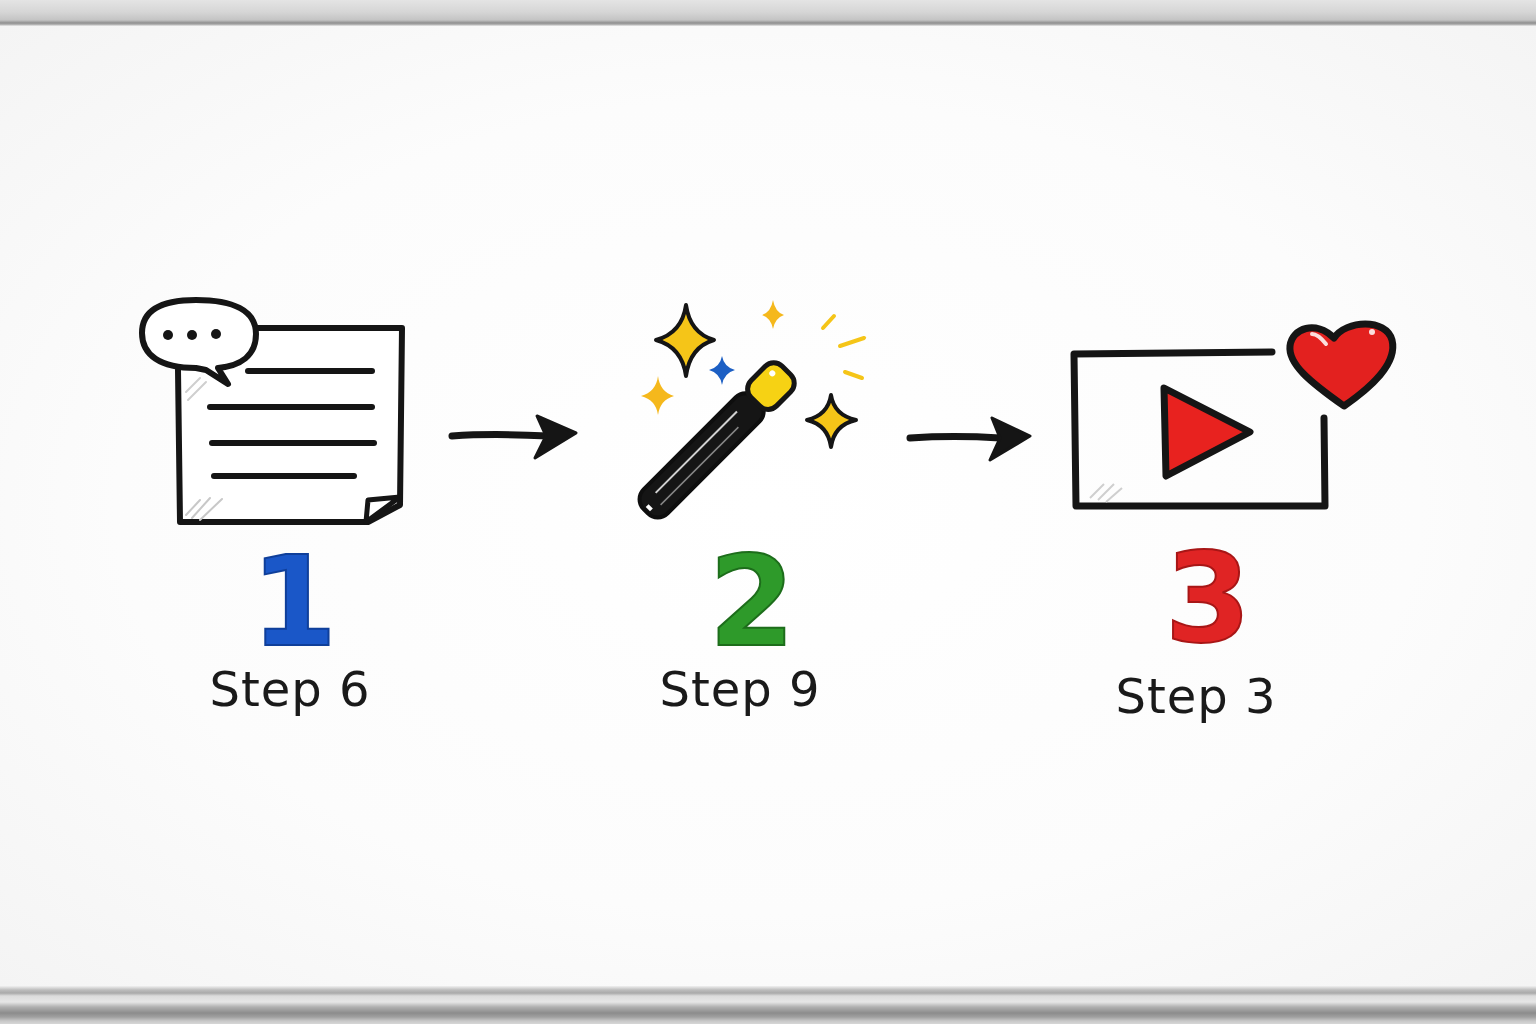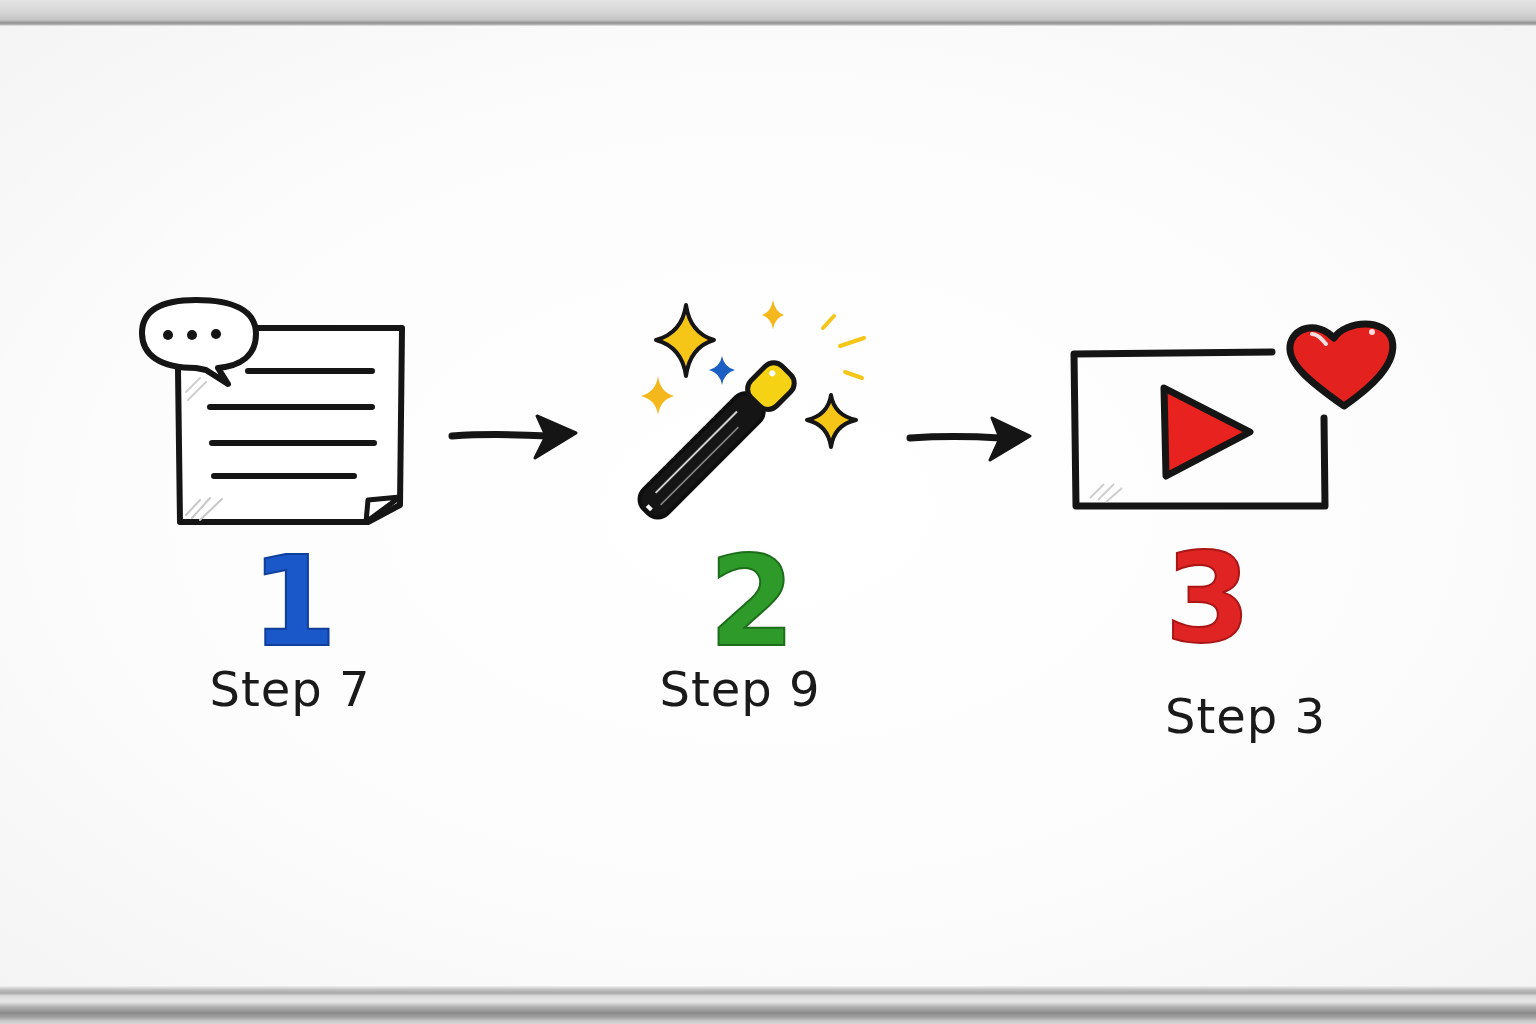--- a/index.html
+++ b/index.html
@@ -113,15 +113,15 @@
 <div class="num" style="left:204px; top:540px;">
   <span style="color:#1a57c8; -webkit-text-stroke:2px #0f3f9a;">1</span>
 </div>
 <div class="num" style="left:662px; top:540px;">
   <span style="color:#2e9a2a; -webkit-text-stroke:2px #1d6d1b;">2</span>
 </div>
 <div class="num" style="left:1118px; top:536px;">
   <span style="color:#e02424; -webkit-text-stroke:2px #a81616;">3</span>
 </div>
 
-<div class="label" style="left:160px; top:665px;">Step 7</div>
+<div class="label" style="left:160px; top:665px;">Step 6</div>
 <div class="label" style="left:610px; top:665px;">Step 9</div>
-<div class="label" style="left:1066px; top:692px;text-align:right;">Step 3</div>
+<div class="label" style="left:1066px; top:672px;">Step 3</div>
 
 </body></html>

